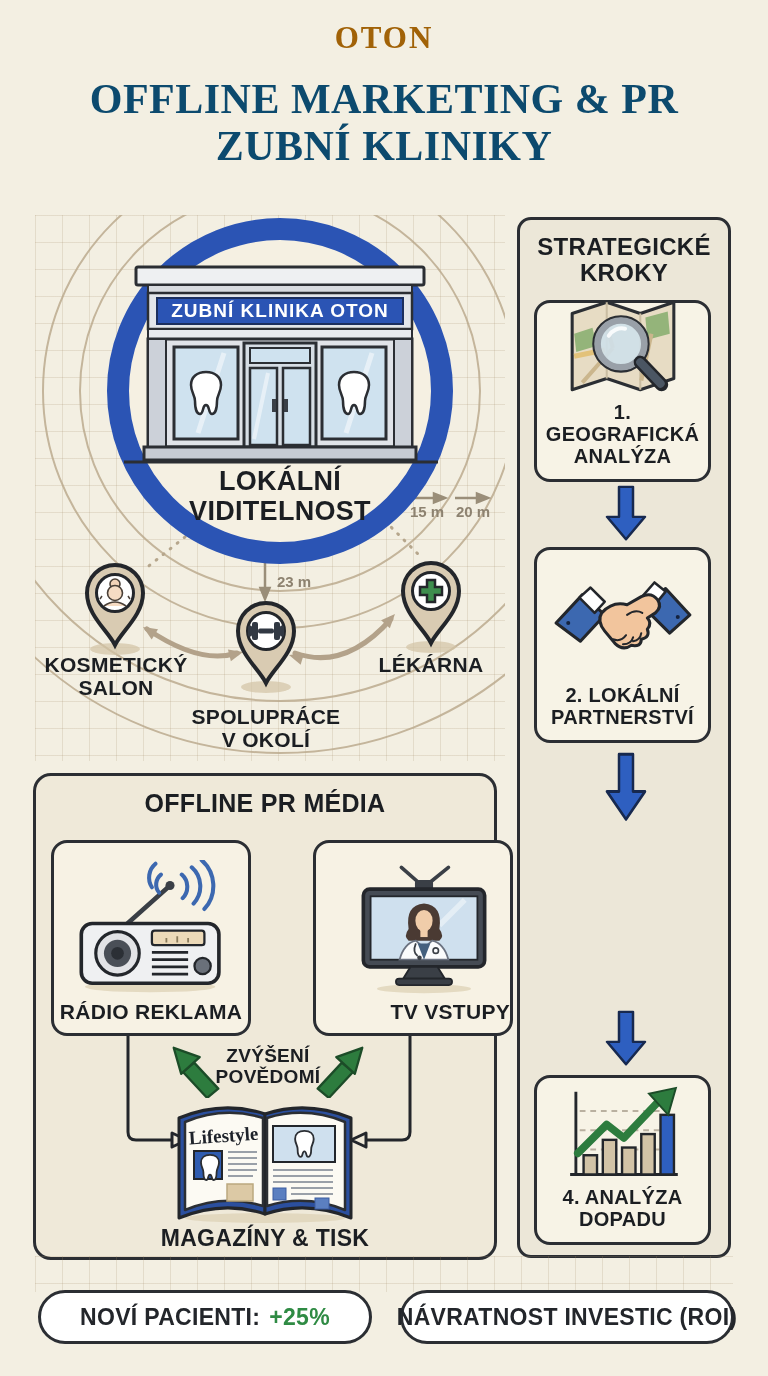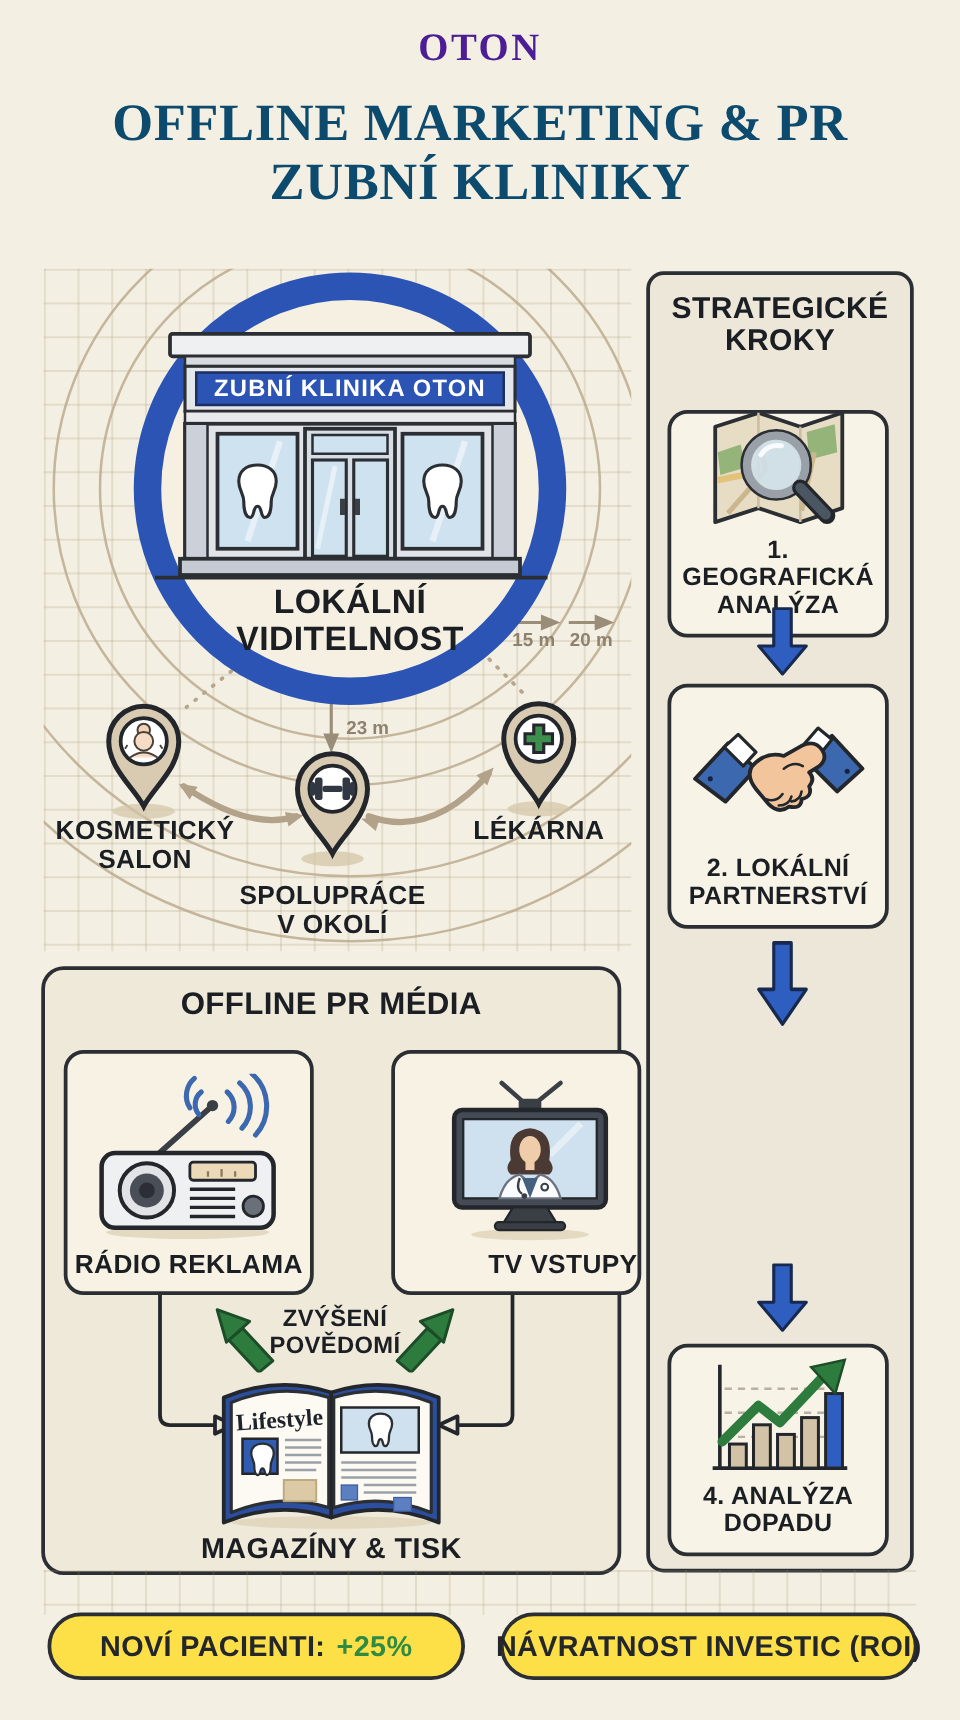--- a/index.html
+++ b/index.html
@@ -5,21 +5,21 @@
   html,body{margin:0;padding:0;background:#e8e4d8;}
   .stage{position:relative;width:768px;height:1376px;background:#f3efe2;overflow:hidden;
          font-family:"Liberation Sans","DejaVu Sans",sans-serif;color:#23262b;}
   .grid{background-image:
       linear-gradient(rgba(166,143,106,.20) 1.5px, transparent 1.5px),
       linear-gradient(90deg, rgba(166,143,106,.20) 1.5px, transparent 1.5px);
       background-size:27px 27px;}
   .abs{position:absolute;}
   .ctr{text-align:center;}
   .brand{top:20px;left:0;width:768px;font-family:"Liberation Serif","DejaVu Serif",serif;
-         font-size:31px;font-weight:700;letter-spacing:2px;color:#4c1d95;}
+         font-size:31px;font-weight:700;letter-spacing:2px;color:#a16207;}
   .title{top:76px;left:0;width:768px;font-family:"Liberation Serif","DejaVu Serif",serif;
          font-size:42px;font-weight:700;line-height:1.12;color:#0c4a6e;letter-spacing:.5px;}
   .title span{display:block;}
   .panel{left:35px;top:215px;width:470px;height:546px;}
   .lbl{font-weight:700;line-height:1.1;letter-spacing:.3px;color:#1b1e22;}
   .lbl span{display:block;}
   .vis-label{left:115px;top:252px;width:260px;font-size:27px;}
   .pin-lbl{font-size:21px;}
   .pin-lbl-salon{left:0px;top:438px;width:162px;}
   .pin-lbl-coop{left:141px;top:490px;width:180px;}
@@ -35,21 +35,21 @@
   .flow-arrow{left:83px;}
   .mediabox{left:33px;top:773px;width:464px;height:487px;background:#efe9d9;
             border:3px solid #2b2e33;border-radius:18px;box-sizing:border-box;}
   .media-title{top:14px;left:0;width:458px;font-size:25px;}
   .media-card{top:64px;width:200px;height:196px;background:#f7f2e4;border:3px solid #2b2e33;
               border-radius:16px;box-sizing:border-box;display:flex;flex-direction:column;
               align-items:center;justify-content:flex-end;padding-bottom:10px;}
   .media-card .lbl{font-size:21px;}
   .awareness{left:178px;top:270px;width:108px;font-size:19px;}
   .mag-label{left:0;top:450px;width:458px;font-size:23px;}
-  .badge{top:1290px;height:54px;background:#fde047;border:3px solid #2b2e33;border-radius:32px;
+  .badge{top:1290px;height:54px;background:#ffffff;border:3px solid #2b2e33;border-radius:32px;
          box-sizing:border-box;display:flex;align-items:center;justify-content:center;
          font-size:23px;font-weight:800;letter-spacing:.3px;white-space:nowrap;}
   .badge .val{color:#2f8b44;margin-left:9px;}
   .strip{left:35px;top:1256px;width:698px;height:36px;}
 </style>
 </head>
 <body>
 
 <div class="stage">
 
@@ -187,21 +187,21 @@
       <span>LÉKÁRNA</span>
     </div>
   </div>
 
   <div class="abs column">
     <div class="abs ctr lbl col-title">
       <span>STRATEGICKÉ</span>
       <span>KROKY</span>
     </div>
 
-    <div class="abs step-card" style="top:80px;height:182px;margin-top:28px;">
+    <div class="abs step-card" style="top:80px;height:182px;">
       <div class="step-icon">
         <svg width="122" height="106" viewBox="0 0 120 104">
           <polygon points="10,18 44,7 77,18 110,7 110,82 77,93 44,82 10,93" fill="#e7dcc4" stroke="#2b2e33" stroke-width="3" stroke-linejoin="round"></polygon>
           <line x1="44" y1="7" x2="44" y2="82" stroke="#c9bda2" stroke-width="2"></line>
           <line x1="77" y1="18" x2="77" y2="93" stroke="#c9bda2" stroke-width="2"></line>
           <polygon points="12,38 30,32 34,50 14,56" fill="#94b47a"></polygon>
           <polygon points="82,22 104,16 106,38 84,44" fill="#94b47a"></polygon>
           <path d="M20,86 L50,52 M50,52 L44,30 M78,84 L88,38" stroke="#cbb68d" stroke-width="4" fill="none"></path>
           <path d="M12,60 L42,54" stroke="#e3c27a" stroke-width="5"></path>
           <circle cx="58" cy="48" r="27" fill="none" stroke="#2b2e33" stroke-width="2.5"></circle>

